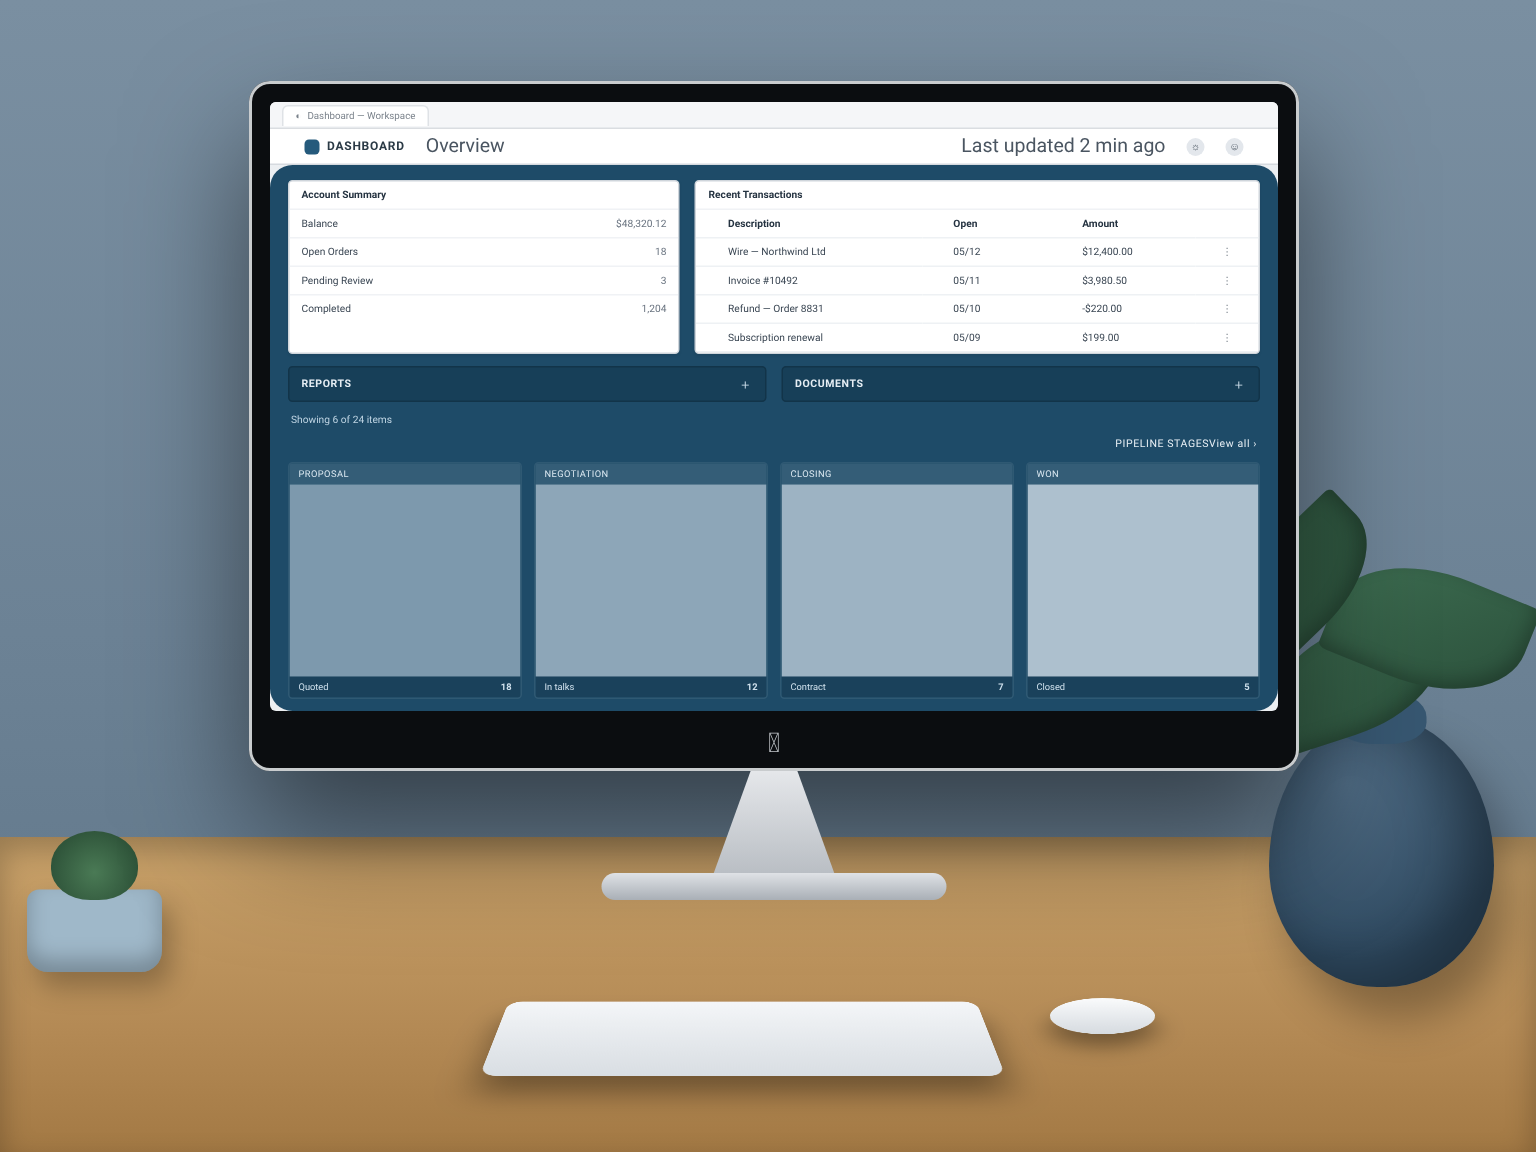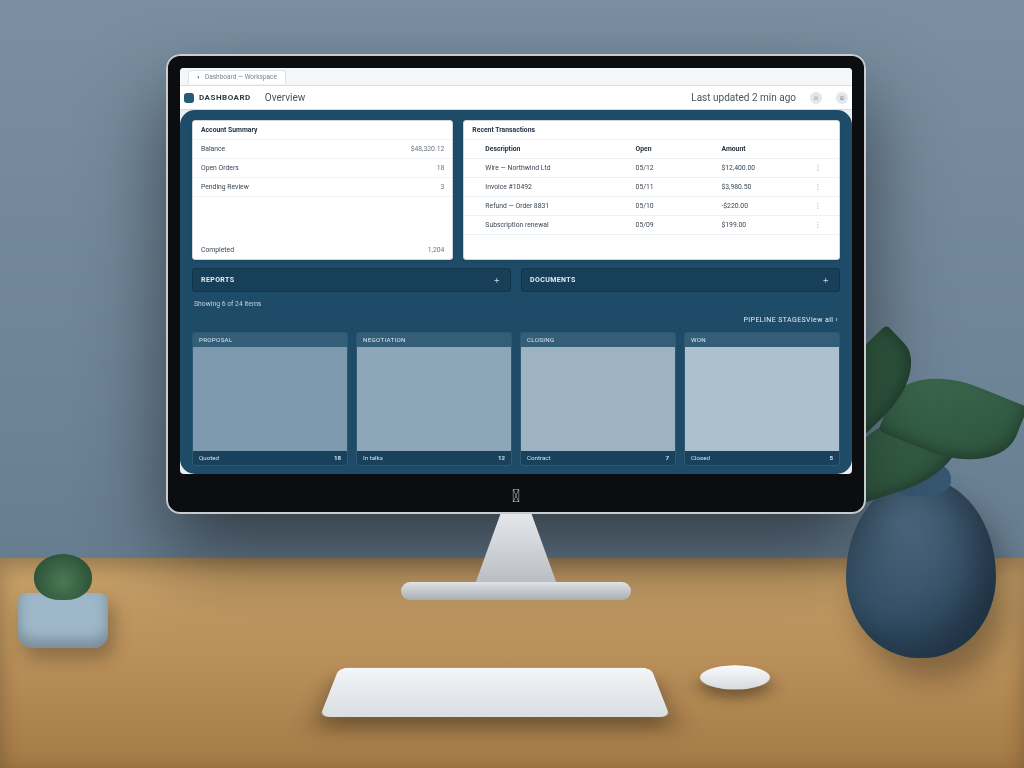--- a/index.html
+++ b/index.html
@@ -56,39 +56,39 @@
   .screen { position:relative; width:100%; height:100%; background:#eceff2;
             border-radius:4px; overflow:hidden; font-size:8px; color:#2b3a46; }
 
   .browser-chrome { height:18px; background:#f5f6f8; border-bottom:1px solid #dadde1;
                     display:flex; align-items:center; gap:6px; padding:0 8px; color:#7a828b; }
   .tab { display:flex; align-items:center; gap:4px; height:14px; padding:0 8px;
          background:#fff; border:1px solid #dfe2e6; border-bottom:none;
          border-radius:4px 4px 0 0; font-size:6.5px; }
 
   .appbar { height:24px; background:#ffffff; border-bottom:1px solid #d6dadf;
-            display:flex; align-items:center; padding:0 4px; gap:14px; }
+            display:flex; align-items:center; padding:0 23px; gap:14px; }
   .brand { display:flex; align-items:center; gap:5px; font-weight:700; letter-spacing:.5px; }
   .brand .logo { width:10px; height:10px; border-radius:3px; background:#255a7c; }
-  .nav-link { font-size:10px; color:#4a5561; }
+  .nav-link { font-size:13px; color:#4a5561; }
   .appbar .spacer { flex:1; }
   .hdr-icon { width:12px; height:12px; border-radius:50%; background:#e3e7ec; display:flex;
               align-items:center; justify-content:center; color:#4a5561; font-size:7px; }
 
   .workspace { position:absolute; top:42px; left:0; right:0; bottom:0;
                background:#1e4b68; padding:10px 12px 8px 12px; display:flex; flex-direction:column; gap:8px;border-radius:15px; }
 
   .row-cards { display:flex; gap:10px; }
   .card { background:#fff; border:1px solid #cfd5db; border-radius:3px; flex:1;
           display:flex; flex-direction:column; font-size:6.8px; overflow:hidden;
           box-shadow:0 1px 2px rgba(0,0,0,.08); }
   .card .title { padding:5px 8px; font-weight:700; color:#253341; border-bottom:1px solid #f0f2f5; }
   .kv { display:flex; justify-content:space-between; padding:5px 8px;
         border-bottom:1px solid #f0f2f5; color:#3a4653; }
-  .kv:last-child { border-bottom:none;margin-top:44px; }
+  .kv:last-child { border-bottom:none; }
   .kv .v { color:#6a7480; }
 
   .tbl { display:grid; grid-template-columns: 1.4fr .8fr .9fr .3fr; }
   .tbl > div { padding:5px 21px; border-bottom:1px solid #eef1f4; white-space:nowrap; overflow:hidden; text-overflow:ellipsis; }
   .tbl .h { font-weight:700; color:#253341; }
   .tbl .r { color:#3a4653; }
   .tbl .iconcell { display:flex; align-items:center; justify-content:center; color:#7a828b; }
 
   .row-banners { display:flex; gap:10px; }
   .banner { flex:1; background:#173f58; border:1px solid #123449; border-radius:3px;

